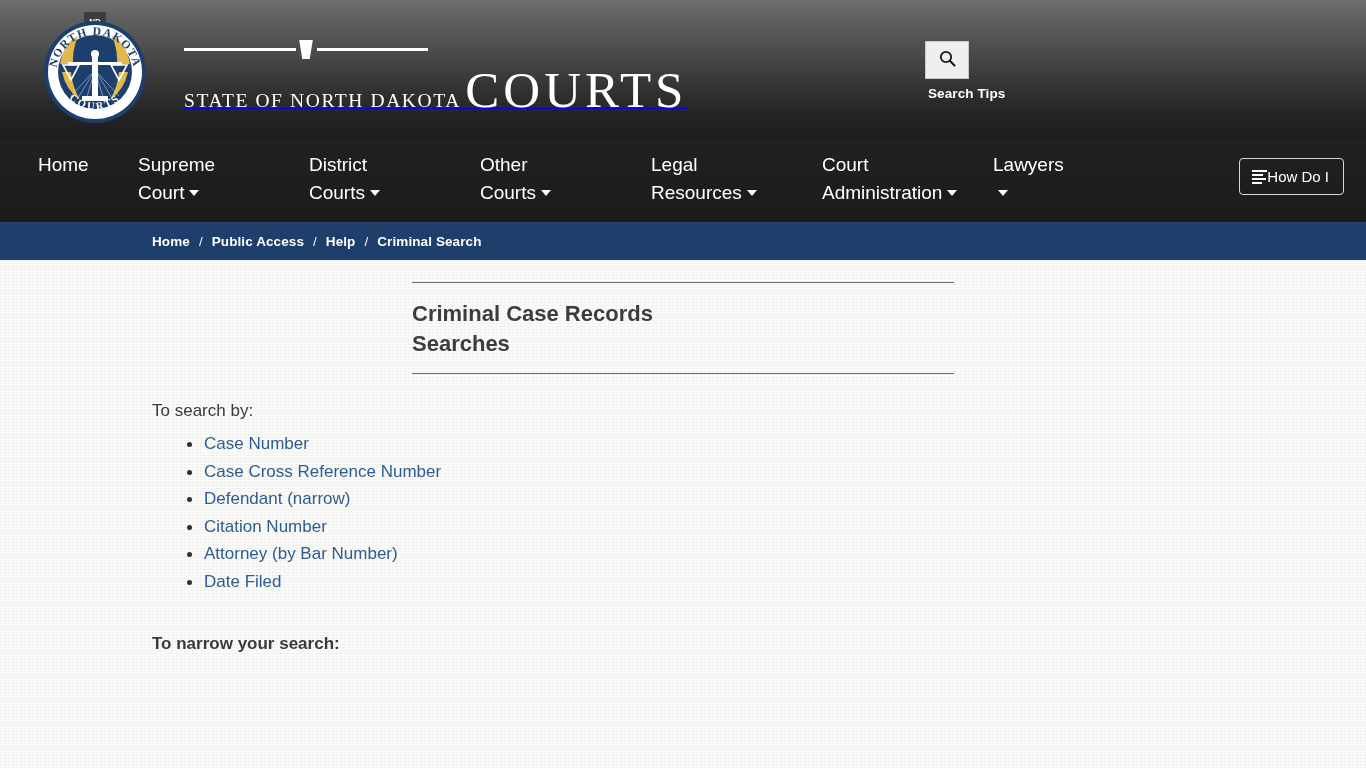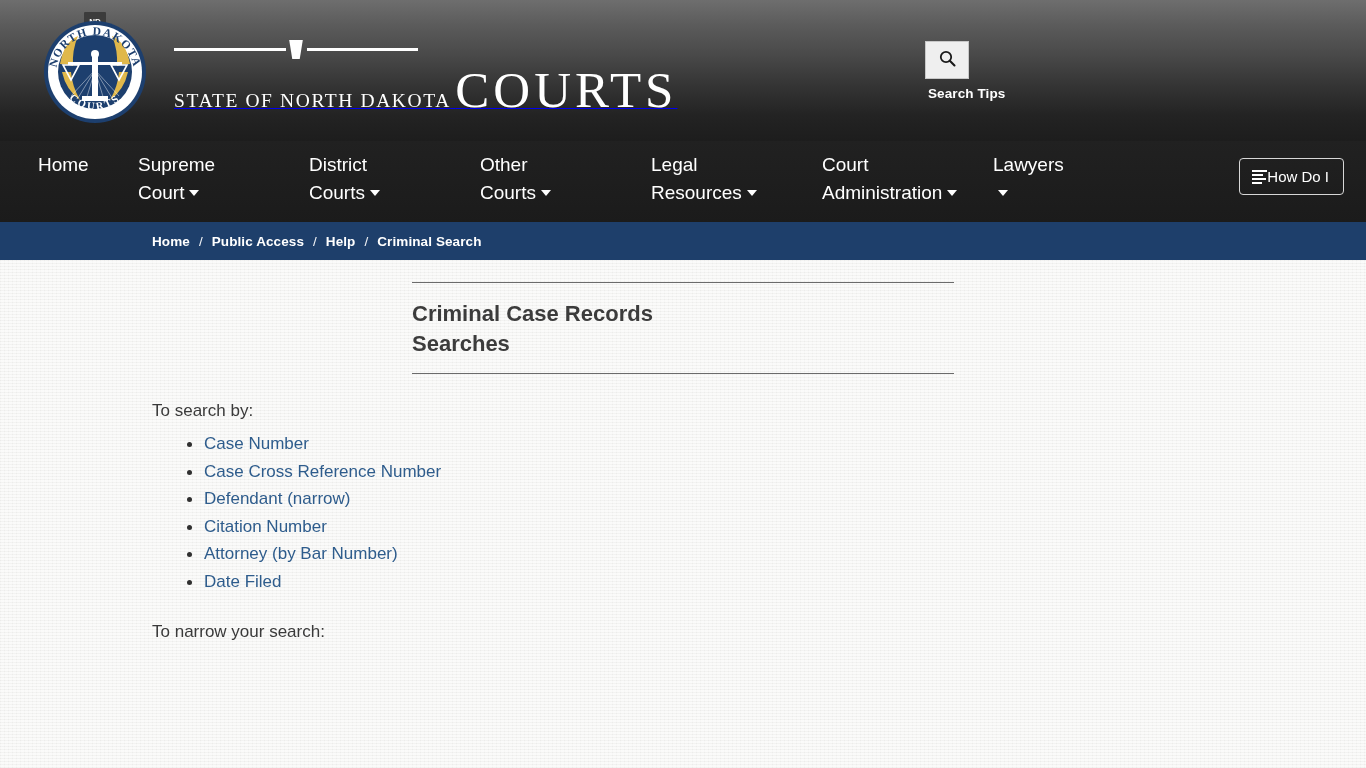--- a/index.html
+++ b/index.html
@@ -45,21 +45,21 @@
 
   .seal {
     width: 114px;
     height: 114px;
     position: relative;
     flex: 0 0 auto;
   }
   .seal svg { display: block; }
 
   .wordmark {
-    margin-left: 22px;
+    margin-left: 32px;
     padding-top: 16px;
     color: #ffffff;
   }
   .wordmark .rule-row {
     display: flex;
     align-items: center;
     width: 244px;
     height: 26px;
     margin-bottom: 2px;
     position: relative;
@@ -258,21 +258,21 @@
   .body-copy {
     padding-left: 152px;
     padding-top: 24px;
   }
   .lead {
     font-size: 17px;
     color: #3a3a3a;
     margin: 0 0 6px 0;
     line-height: 26px;
   }
-  .lead.second { margin-top: 24px; }
+  .lead.second { margin-top: 36px; font-weight: bold; }
   ul.link-list {
     margin: 6px 0 0 0;
     padding-left: 52px;
     list-style: none;
   }
   ul.link-list li {
     position: relative;
     line-height: 27.5px;
     font-size: 17px;
   }

